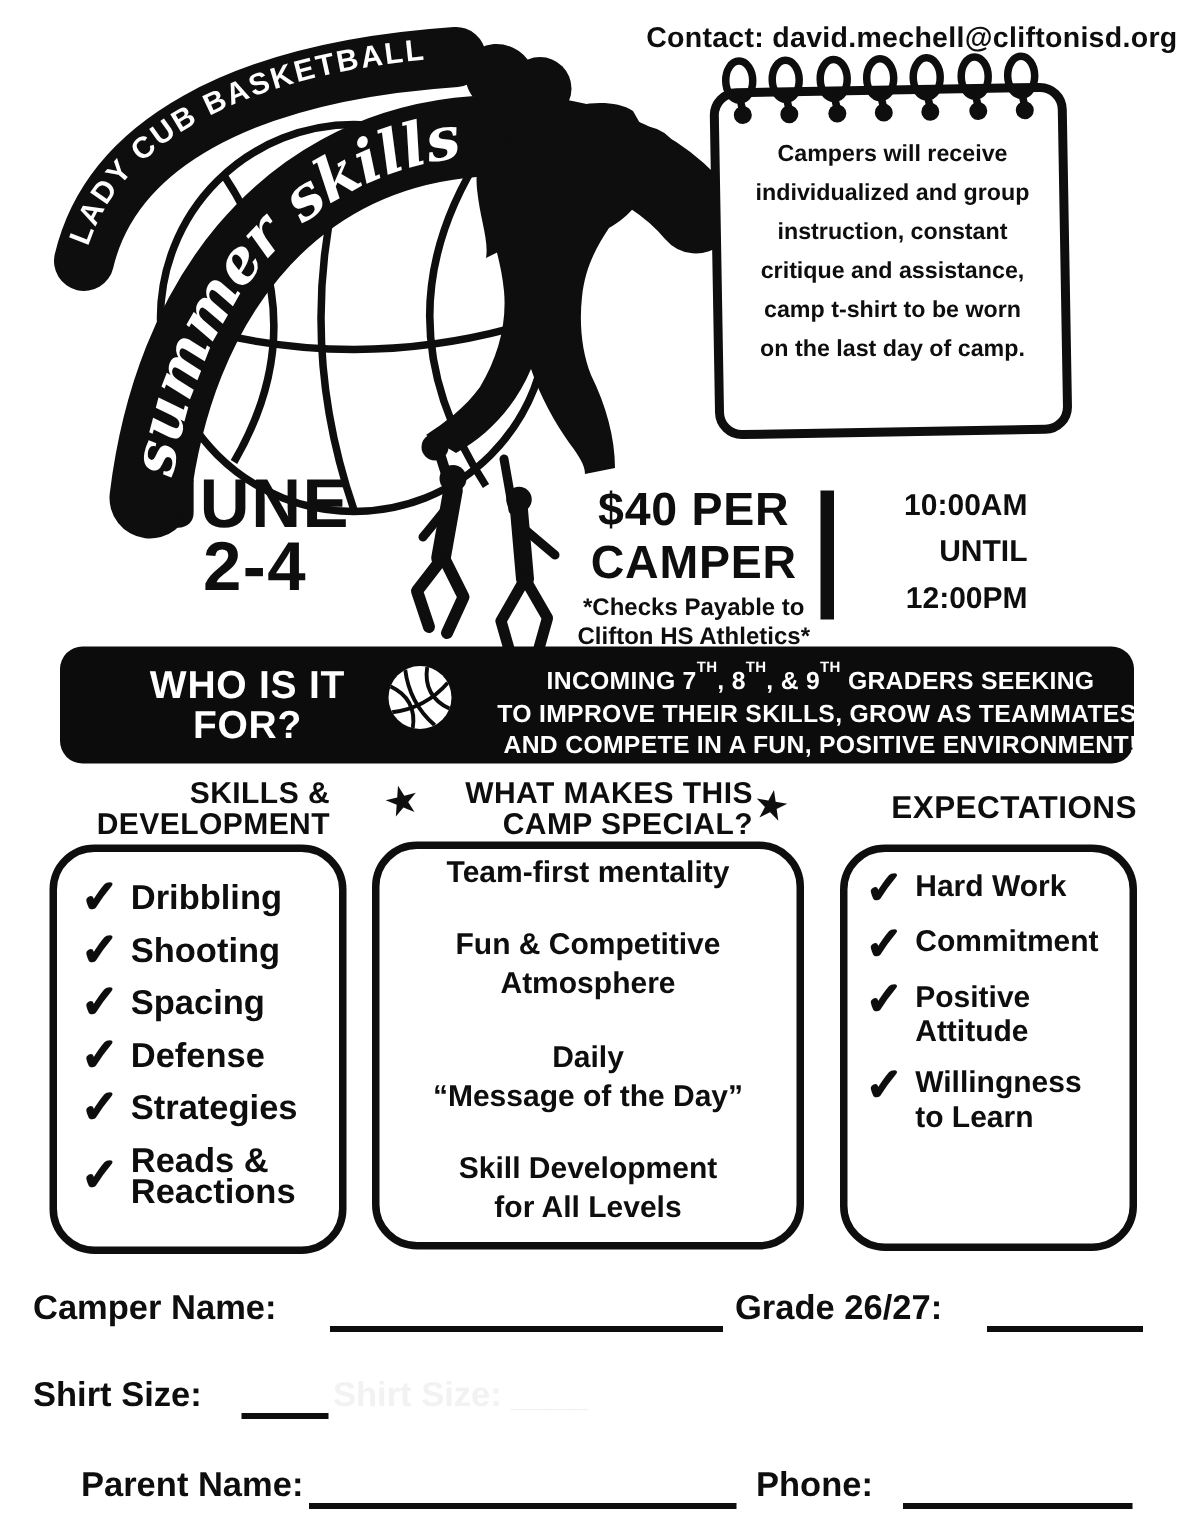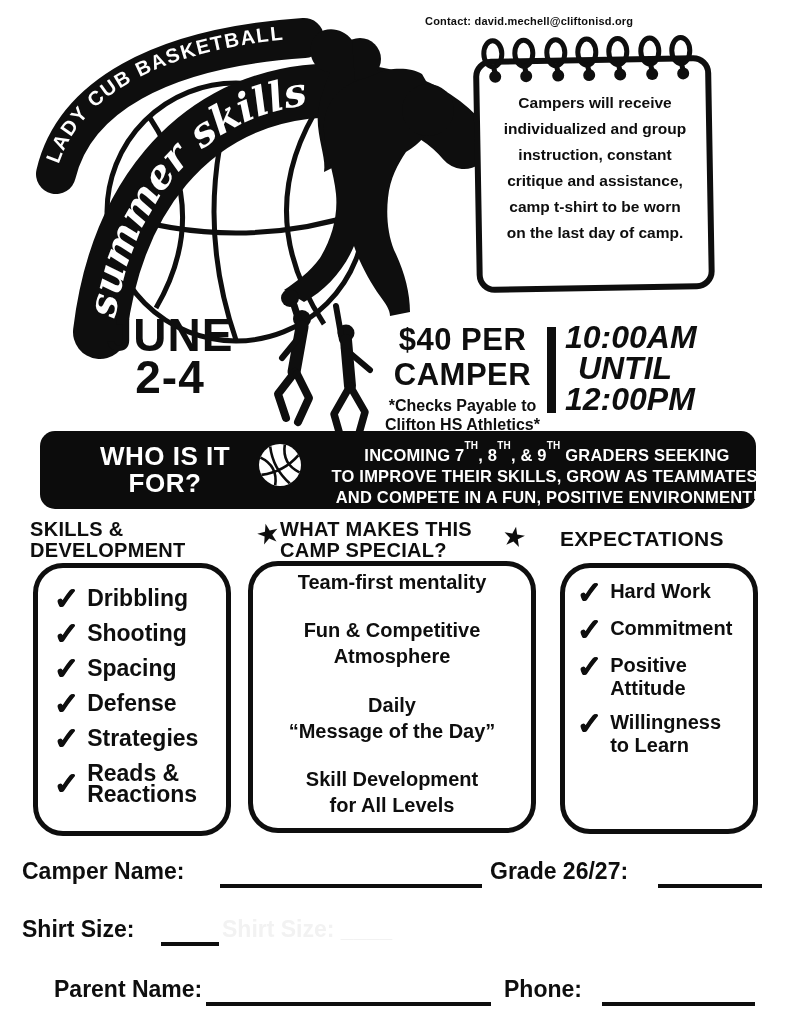--- a/index.html
+++ b/index.html
@@ -4,48 +4,48 @@
 <style>
   * { margin:0; padding:0; box-sizing:border-box; }
   html,body { background:#ffffff; }
   .page {
     position:relative; width:791px; height:1024px; background:#ffffff;
     font-family:"Liberation Sans", sans-serif; color:#0e0e0e; overflow:hidden;
     margin:0 auto;
   }
   .abs { position:absolute; }
   
-  .contact { top:15px; left:425px; width:360px; text-align:left;
-             font-size:11px; font-weight:800; letter-spacing:.2px; }
+  .contact { top:15px; left:425px; width:360px; text-align:right;
+             font-size:19px; font-weight:800; letter-spacing:.2px; }
   .notepad-svg { left:468px; top:28px; }
   .notepad-text { left:484px; top:90px; width:222px; text-align:center;
                   font-size:15.5px; font-weight:700; line-height:26px; }
   
   .logo-svg { left:8px; top:2px; }
   
   .june { left:85px; top:314px; width:170px; text-align:center;
           font-size:46px; font-weight:800; line-height:42px; letter-spacing:1px; }
   .jumpers-svg { left:238px; top:282px; }
   .price { left:375px; top:322px; width:175px; text-align:center; }
   .price .big { font-size:31px; font-weight:800; line-height:35px; letter-spacing:.5px; }
   .price .note { font-size:16px; font-weight:700; line-height:19px; margin-top:4px; }
   .vbar { left:547px; top:327px; width:9px; height:86px; background:#0e0e0e; }
-  .time { left:565px; top:322px; width:120px; text-align:center;
-          font-size:32px; font-weight:800; line-height:31px;font-style:italic; }
+  .time { left:565px; top:322px; width:120px; text-align:right;
+          font-size:20px; font-weight:800; line-height:31px; }
   
   .who-banner { left:40px; top:431px; width:716px; height:78px;
                 background:#0c0c0c; border-radius:15px; color:#ffffff; }
   .who-title { position:absolute; left:20px; top:12px; width:210px; text-align:center;
                font-size:26px; font-weight:800; line-height:27px; letter-spacing:.5px; }
   .who-ball { position:absolute; left:212px; top:6px; }
   .who-desc { position:absolute; left:276px; top:9px; width:462px; text-align:center;
               font-size:16.5px; font-weight:700; line-height:21px; letter-spacing:.2px; }
   .who-desc sup { font-size:10px; position:relative; top:-5px; font-weight:700; }
   
-  .col-head { text-align:left; font-size:20px; font-weight:800; line-height:21px;
+  .col-head { text-align:right; font-size:20px; font-weight:800; line-height:21px;
               letter-spacing:.3px; }
   .head-skills { left:30px; top:519px; width:190px; }
   .head-special { left:280px; top:519px; width:222px; }
   .head-expect { left:560px; top:528px; width:198px; font-size:21px; }
   .star { font-size:27px; line-height:27px; }
   .star-l { left:256px; top:521px; transform:rotate(-14deg); }
   .star-r { left:502px; top:524px; transform:rotate(10deg); }
   .box { border:5px solid #0e0e0e; border-radius:30px; background:#fff; }
   .box-skills { left:33px; top:563px; width:198px; height:273px;
                 display:flex; flex-direction:column; padding:13px 8px 8px 16px; }

